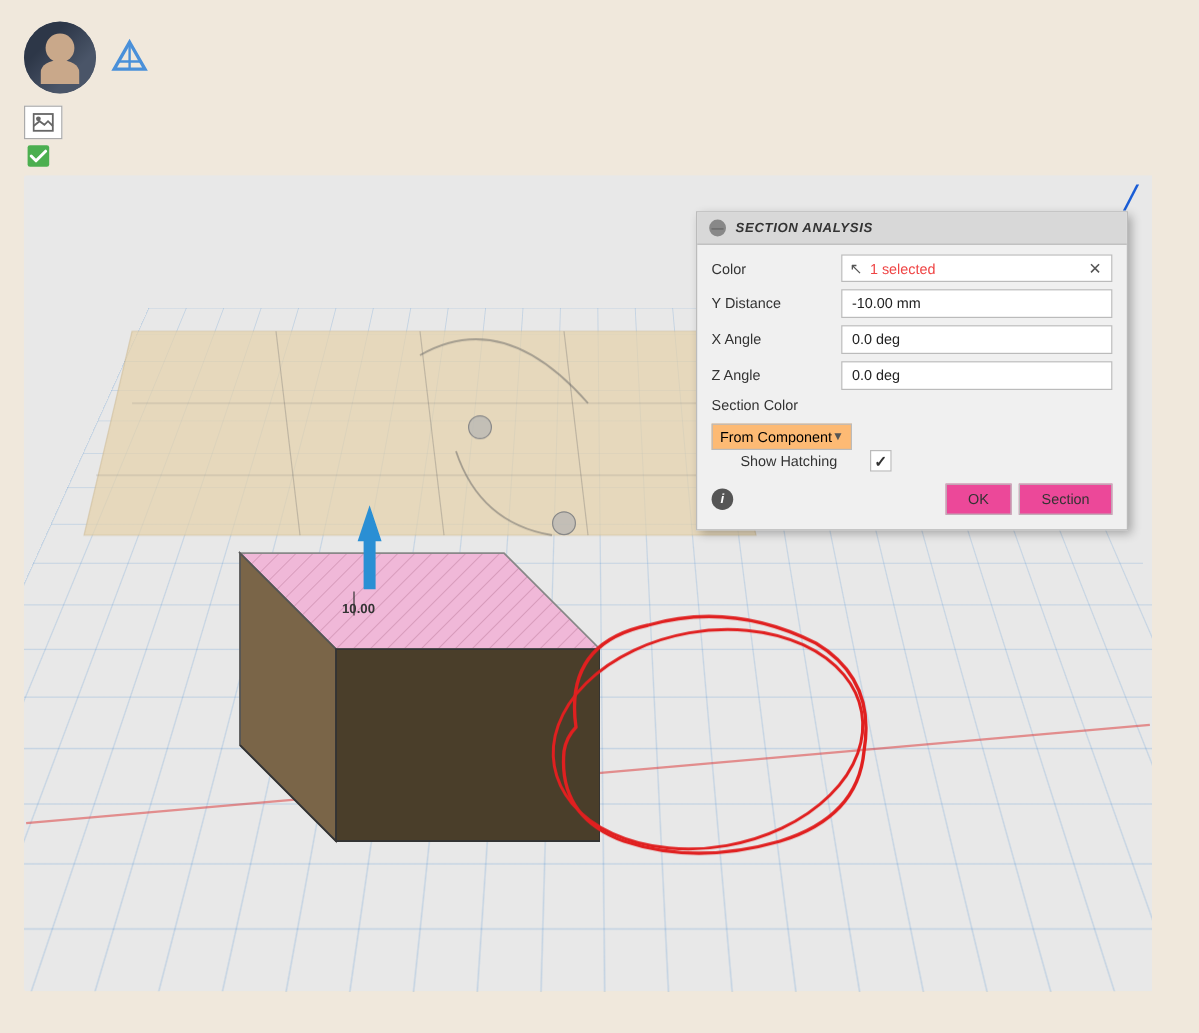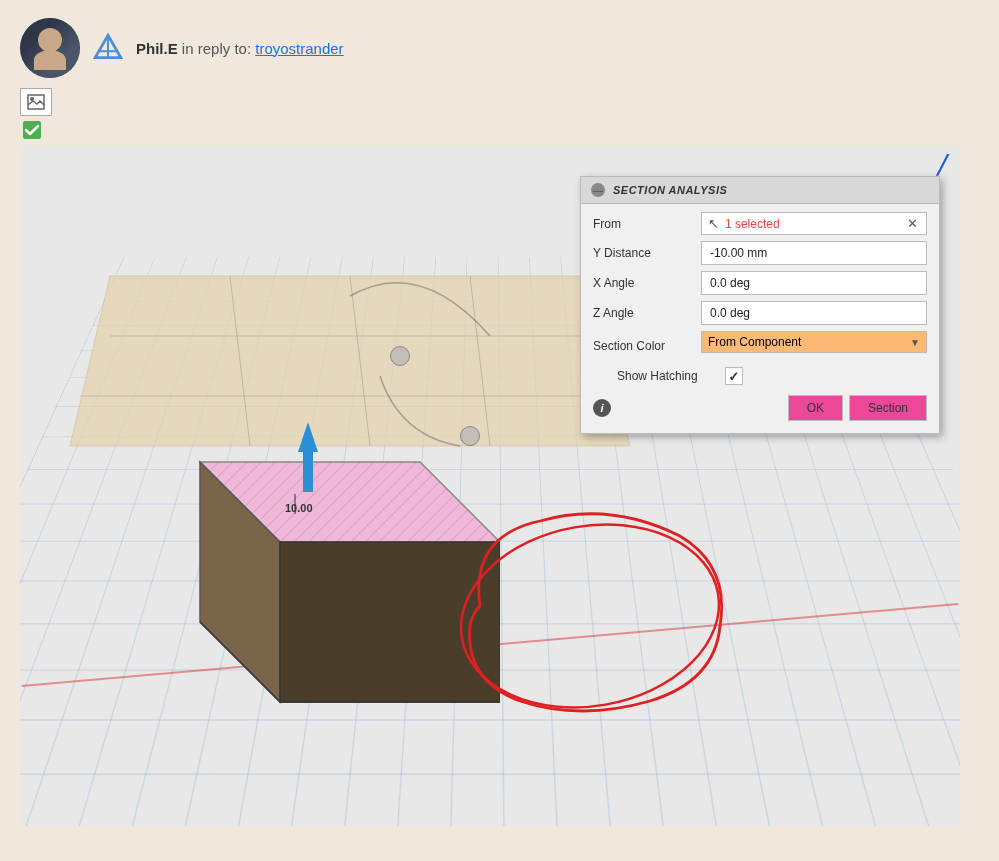--- a/index.html
+++ b/index.html
@@ -268,23 +268,24 @@
       cursor: pointer;
       font-size: 13px;
       color: #555;
       background: none;
       border: none;
       padding: 0 2px;
     }
 
     .section-color-row {
       display: flex;
-      align-items: flex-end;
-      margin-bottom: 14px;
+      align-items: flex-start;
+      margin-bottom: 0;
       gap: 8px;
+      flex-direction: column;
     }
 
     .section-color-label {
       width: 100px;
       font-size: 12px;
       color: #333;
       flex-shrink: 0;
     }
 
     .section-color-select {
@@ -393,25 +394,20 @@
       
     </div>
   </div>
 
   <svg class="autodesk-logo" viewBox="0 0 40 40" xmlns="http://www.w3.org/2000/svg">
     <polygon points="20,4 36,32 4,32" fill="none" stroke="#4a90d9" stroke-width="3.5"></polygon>
     <line x1="20" y1="4" x2="20" y2="32" stroke="#4a90d9" stroke-width="2.5"></line>
     <line x1="8" y1="24" x2="32" y2="24" stroke="#4a90d9" stroke-width="2.5"></line>
   </svg>
 
-  <div class="header-text">
-    <span class="reply-name">Phil.E</span>
-    <span class="reply-to">in reply to:</span>
-    <span class="username-link">troyostrander</span>
-  </div>
 </div>
 
 <div class="icons-row">
   <div class="image-icon-box">
     <svg width="18" height="16" viewBox="0 0 18 16">
       <rect x="1" y="1" width="16" height="14" stroke="#666" stroke-width="1.5" fill="none"></rect>
       <circle cx="5" cy="5" r="2" fill="#666"></circle>
       <polyline points="1,11 6,7 10,10 13,7 17,11" stroke="#666" stroke-width="1.5" fill="none"></polyline>
     </svg>
   </div>
@@ -487,21 +483,21 @@
       <div class="dialog-titlebar">
         <div class="dialog-minimize">
           <span>—</span>
         </div>
         <span class="dialog-title">SECTION ANALYSIS</span>
       </div>
 
       <div class="dialog-body">
 
         <div class="dialog-row">
-          <div class="dialog-label">From</div>
+          <div class="dialog-label">Color</div>
           <div class="face-selector">
             <span class="cursor-icon">↖</span>
             <span class="face-selected-text">1 selected</span>
             <button class="face-clear">✕</button>
           </div>
         </div>
 
         <div class="dialog-row">
           <div class="dialog-label">Y Distance</div>
           <input type="text" class="dialog-value" value="-10.00 mm" style="">

